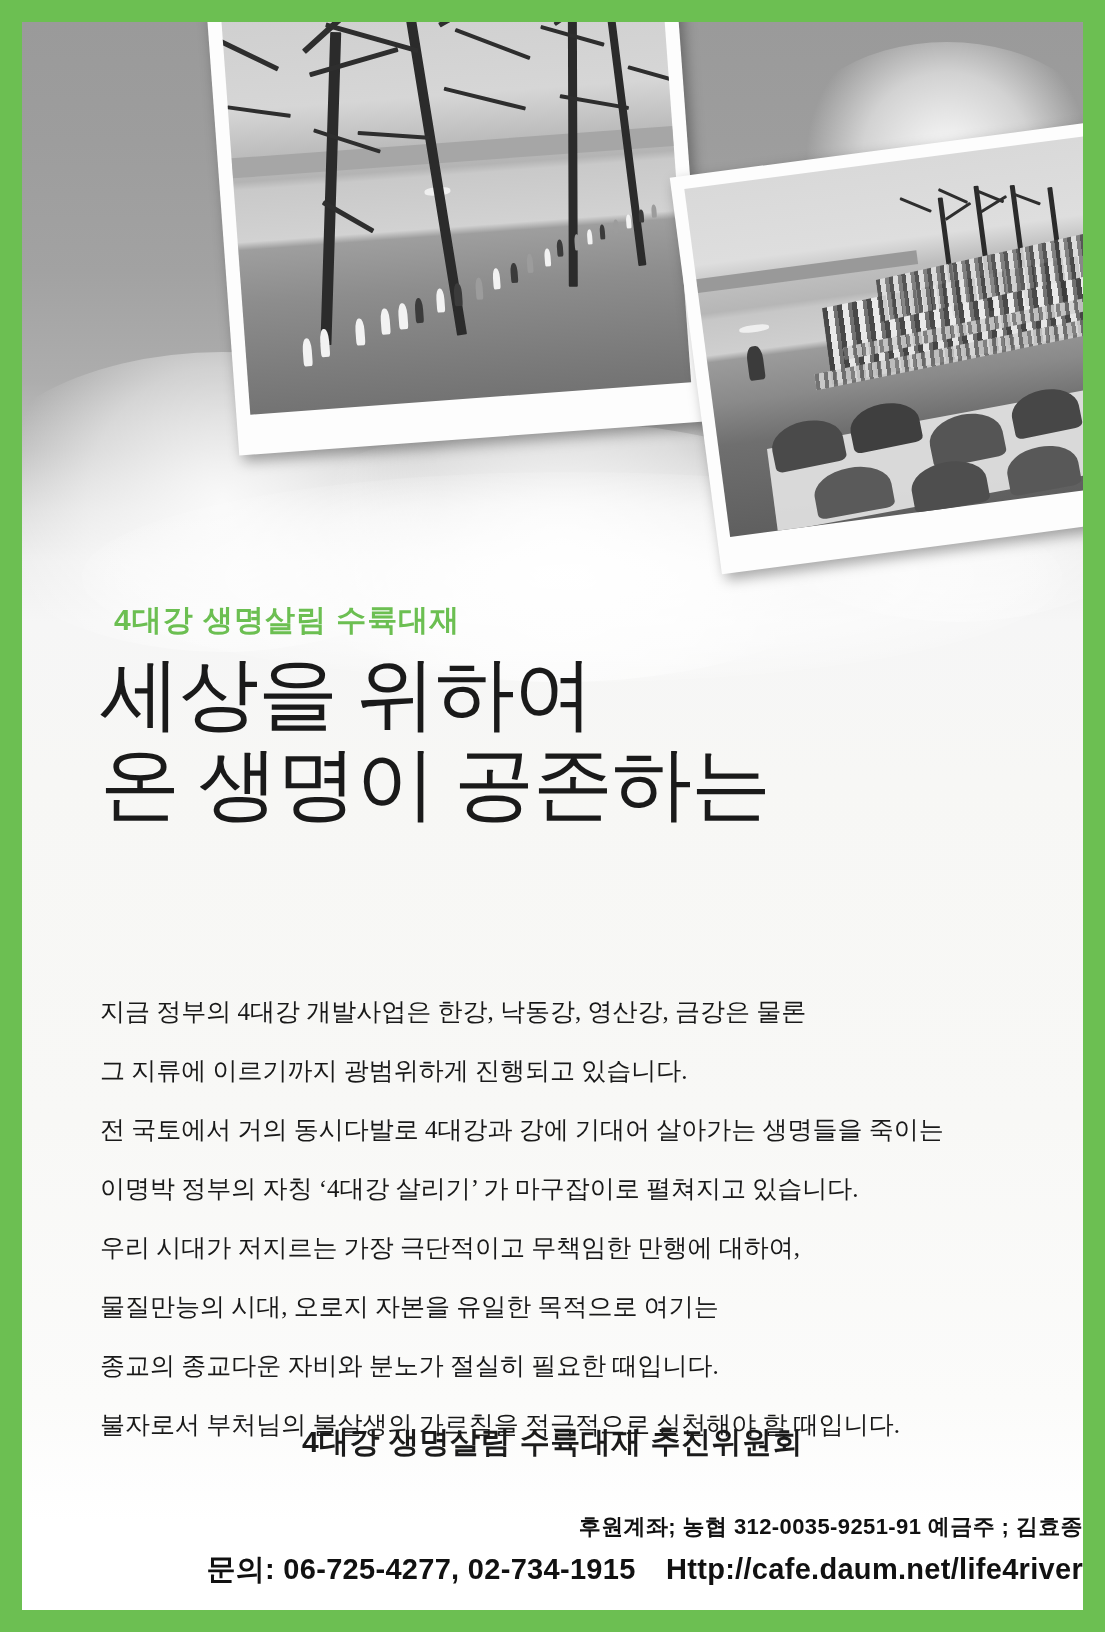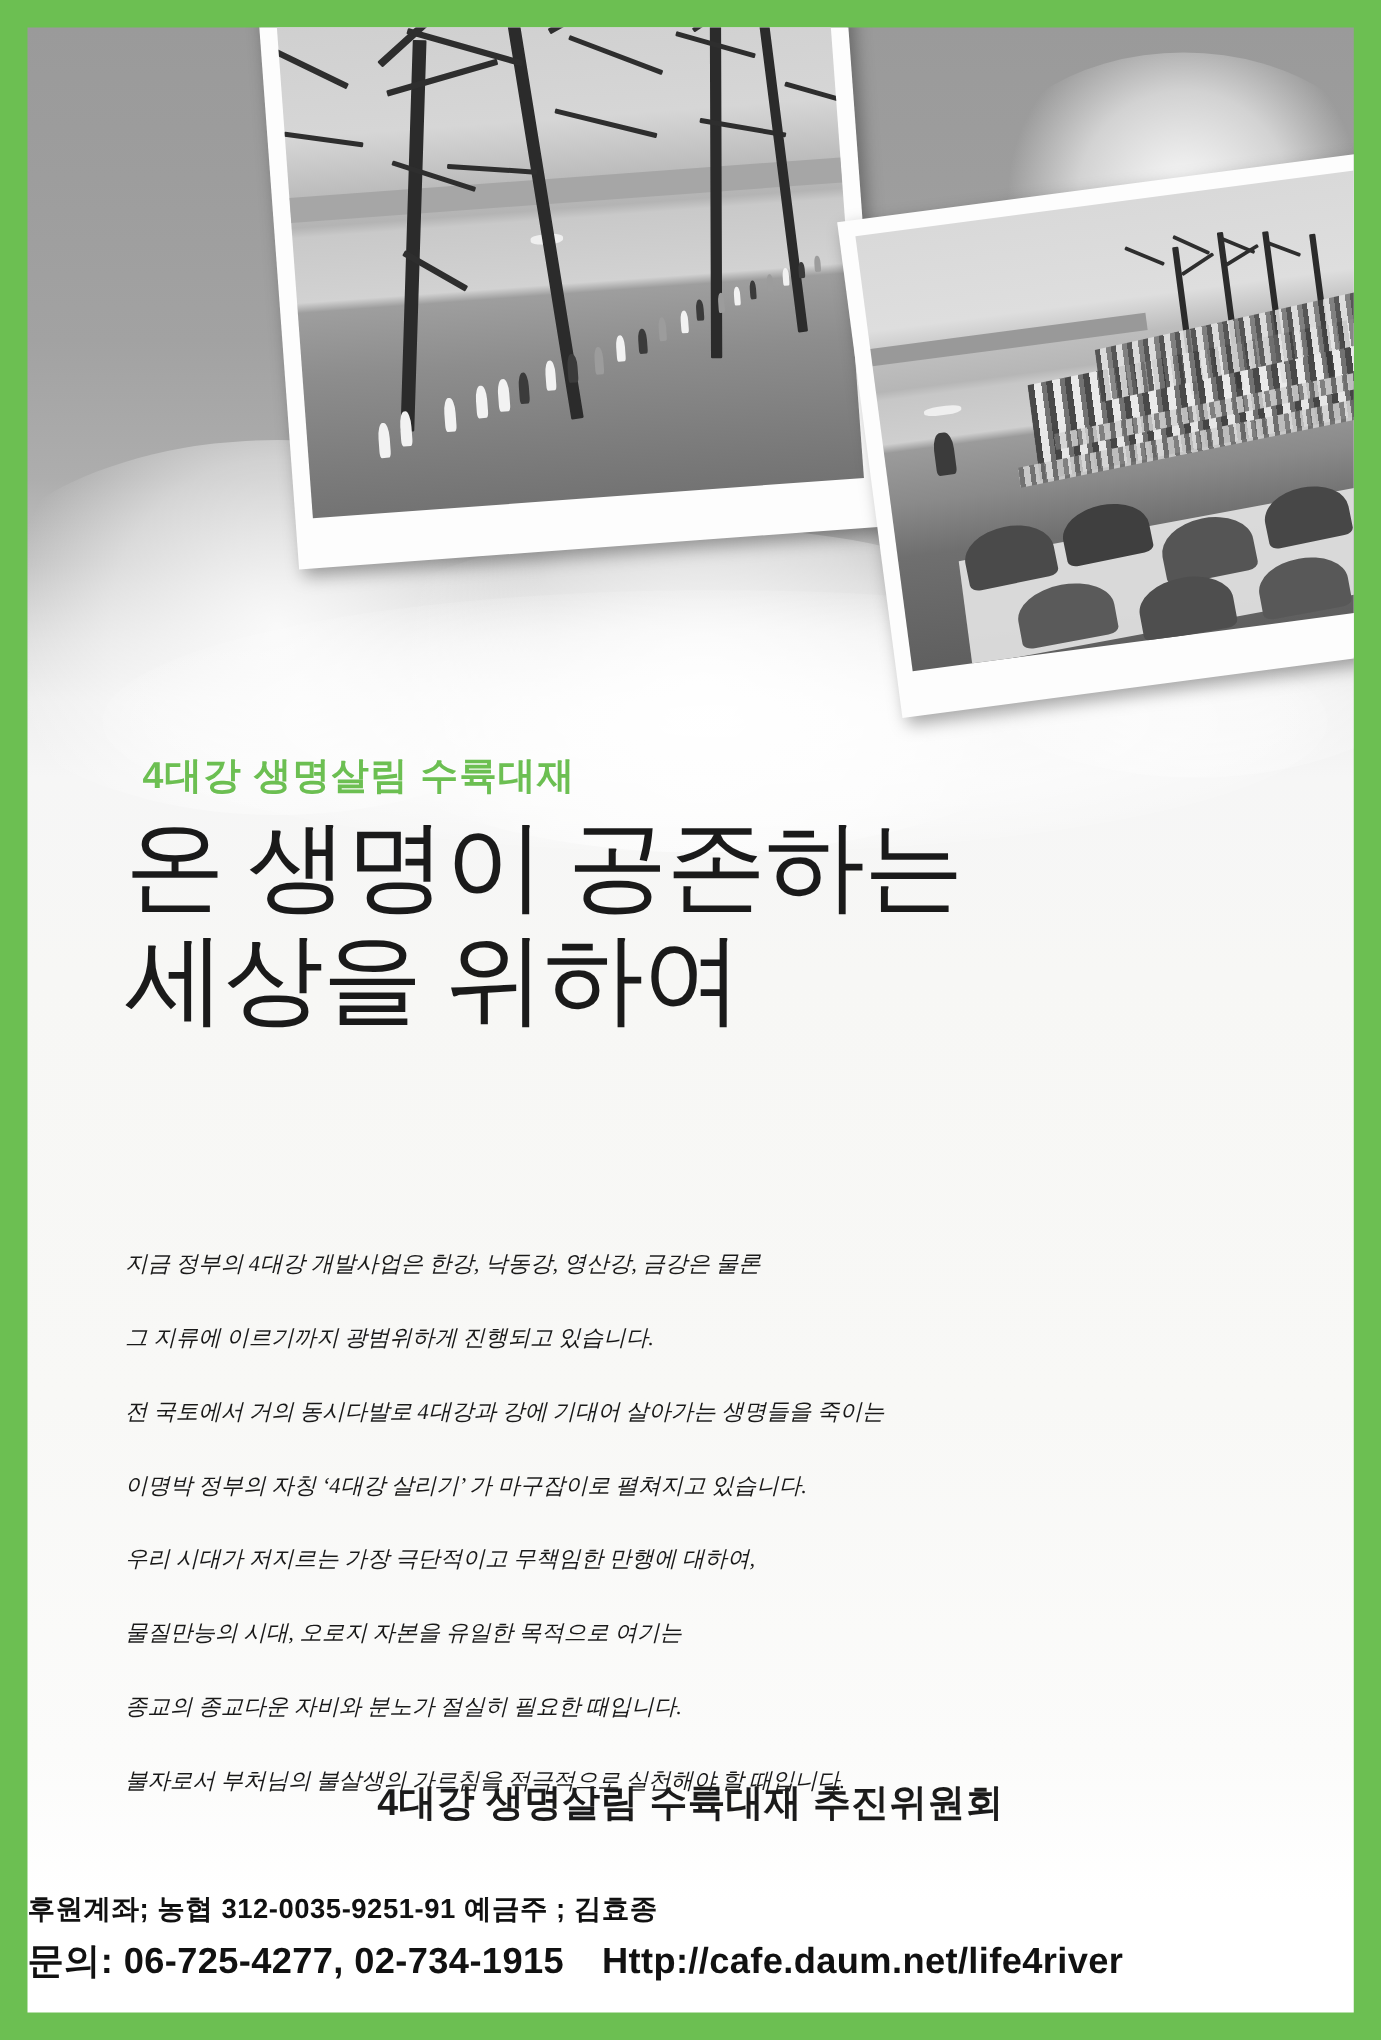--- a/index.html
+++ b/index.html
@@ -129,35 +129,34 @@
   }
   #when-where .marker{color:#6cbf52;font-weight:bold;font-family:"Liberation Sans","DejaVu Sans",sans-serif;font-size:33px;}
   #when-where .big{font-size:36px;font-weight:bold;}
   #when-where .small{font-size:25px;}
   #when-where .venue{font-size:38px;font-weight:bold;}
 
   #body-copy{
     position:absolute;left:78px;top:960px;
     width:930px;
     font-family:"Liberation Serif","DejaVu Serif",serif;
-    font-size:18px;line-height:59px;
+    font-size:25px;line-height:59px;
     color:#191919;
-    font-style:italic;
   }
   #body-copy .bl{display:block;white-space:nowrap;}
 
   #organizer{
     position:absolute;left:0;top:1400px;width:1061px;
     text-align:center;
     font-family:"Liberation Sans","DejaVu Sans",sans-serif;
     font-size:30px;font-weight:bold;color:#1b1b1b;letter-spacing:.5px;
   }
 
   #footer{
-    position:absolute;left:0;top:1488px;width:1061px;text-align:left;
+    position:absolute;left:0;top:1488px;width:1061px;text-align:right;
     font-family:"Liberation Sans","DejaVu Sans",sans-serif;
     color:#111;
   }
   #bank-line{font-size:22px;font-weight:bold;letter-spacing:.4px;line-height:34px;}
   #contact-line{font-size:29px;font-weight:bold;letter-spacing:.3px;line-height:46px;margin-top:2px;}
   #contact-line .url{margin-left:22px;}
 </style>
 </head>
 <body>
 
@@ -262,22 +261,22 @@
         <div class="monk" style="left:46%;top:87%;width:76px;height:46px;transform:rotate(-3deg);background:#4e4e4e;"></div>
         <div class="monk" style="left:70%;top:86%;width:72px;height:44px;transform:rotate(-3deg);background:#585858;"></div>
       </div>
     </div>
 
     <div id="content">
 
       <div id="eyebrow">4대강 생명살림 수륙대재</div>
 
       <div id="headline">
+        <span class="hl-line">세상을 위하여</span>
         <span class="hl-line">온 생명이 공존하는</span>
-        <span class="hl-line">세상을 위하여</span>
       </div>
 
 
       <div id="body-copy">
         <span class="bl">지금 정부의 4대강 개발사업은 한강, 낙동강, 영산강, 금강은 물론</span>
         <span class="bl">그 지류에 이르기까지 광범위하게 진행되고 있습니다.</span>
         <span class="bl">전 국토에서 거의 동시다발로 4대강과 강에 기대어 살아가는 생명들을 죽이는</span>
         <span class="bl">이명박 정부의 자칭 ‘4대강 살리기’ 가 마구잡이로 펼쳐지고 있습니다.</span>
         <span class="bl">우리 시대가 저지르는 가장 극단적이고 무책임한 만행에 대하여,</span>
         <span class="bl">물질만능의 시대, 오로지 자본을 유일한 목적으로 여기는</span>

